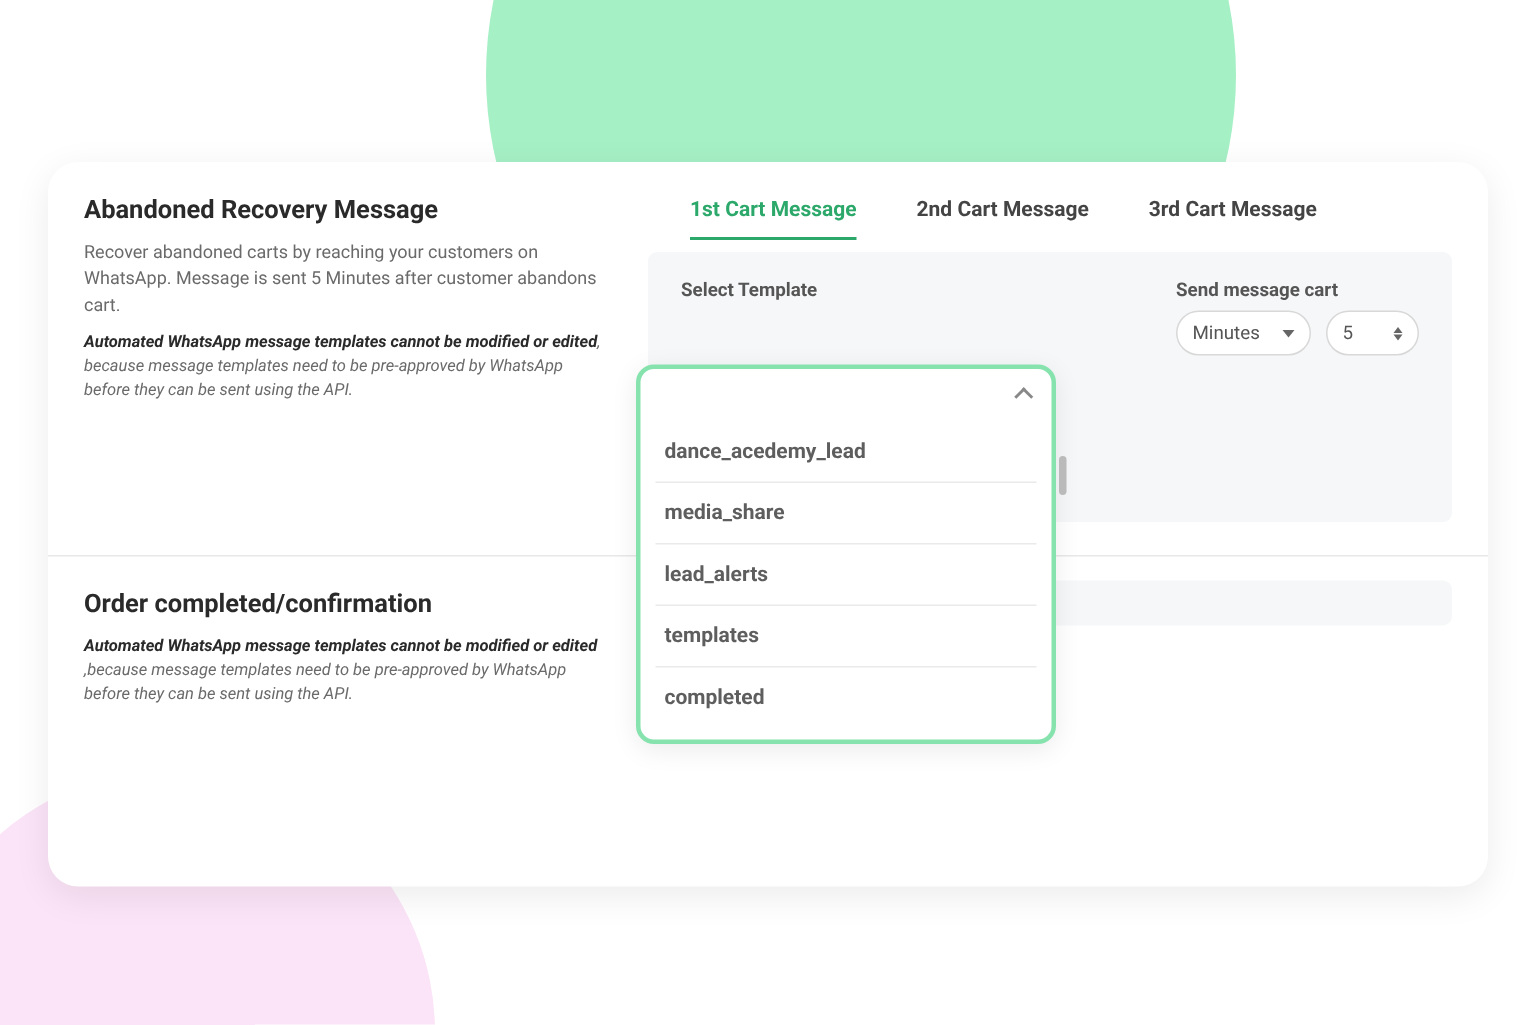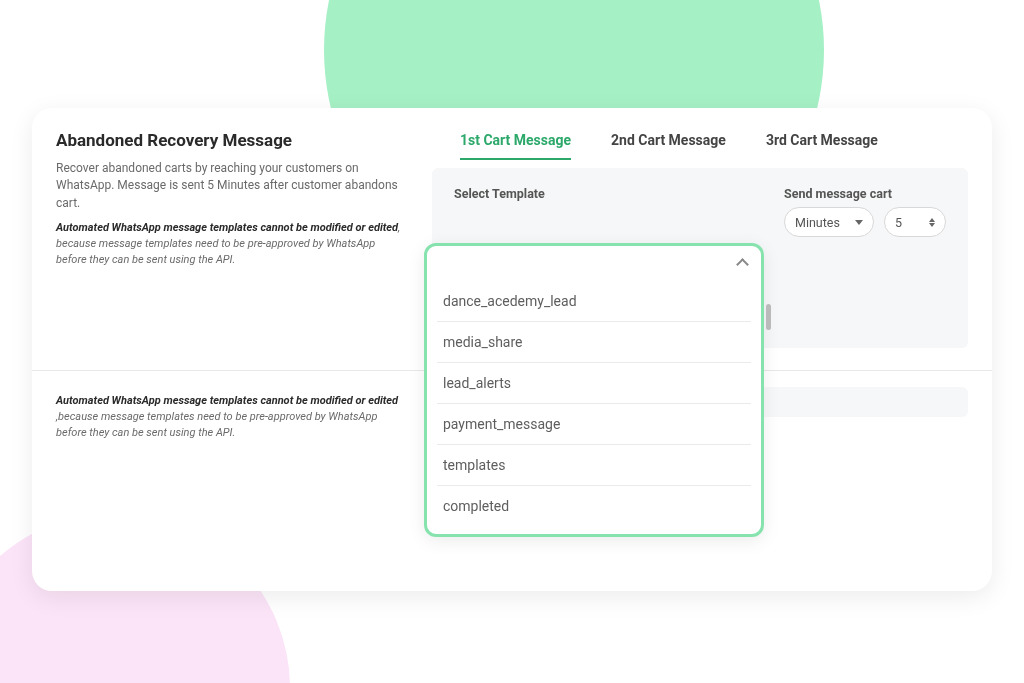--- a/index.html
+++ b/index.html
@@ -186,27 +186,28 @@
   border-right: 3px solid transparent;
 }
 .stepper .up { border-bottom: 4px solid #666; }
 .stepper .down { border-top: 4px solid #666; }
 
 
 .dropdown {
   position: absolute;
   top: 243px;
   left: 424px;
-  width: 340px;
+  width: 280px;
   background: #fff;
   border: 3px solid #86e3ae;
   border-radius: 12px;
   box-shadow: 0 4px 18px rgba(0,0,0,0.08);
   z-index: 50;
   padding: 6px 8px 8px 8px;
+  font-weight: bold;
 }
 .dropdown-head {
   display: flex;
   justify-content: flex-end;
   align-items: center;
   padding: 4px 6px 12px 6px;
 }
 .chev-up {
   width: 9px; height: 9px;
   border-left: 2px solid #888;
@@ -279,37 +280,37 @@
               </div>
             </div>
           </div>
         </div>
       </div>
     </div>
   </div>
 
   <div class="section">
     <div class="left-col">
+      <div class="sec-title">Order completed/confirmation</div>
       <div class="sec-note">
         <b>Automated WhatsApp message templates cannot be modified or edited </b><span>,because message templates need to be pre-approved by WhatsApp before they can be sent using the API.</span>
       </div>
     </div>
     <div class="right-col">
       <div class="tab-body" style="min-height:30px; height:30px; padding:8px;"></div>
     </div>
   </div>
 
 </div>
 
 <div class="dropdown">
   <div class="dropdown-head">
     <div class="chev-up"></div>
   </div>
   <div class="dd-list">
     <div class="dd-item">dance_acedemy_lead</div>
     <div class="dd-item">media_share</div>
     <div class="dd-item">lead_alerts</div>
-    <div class="dd-item">payment_message</div>
     <div class="dd-item">templates</div>
     <div class="dd-item">completed</div>
   </div>
   <div class="dd-scroll"></div>
 </div>
 
 </body></html>

